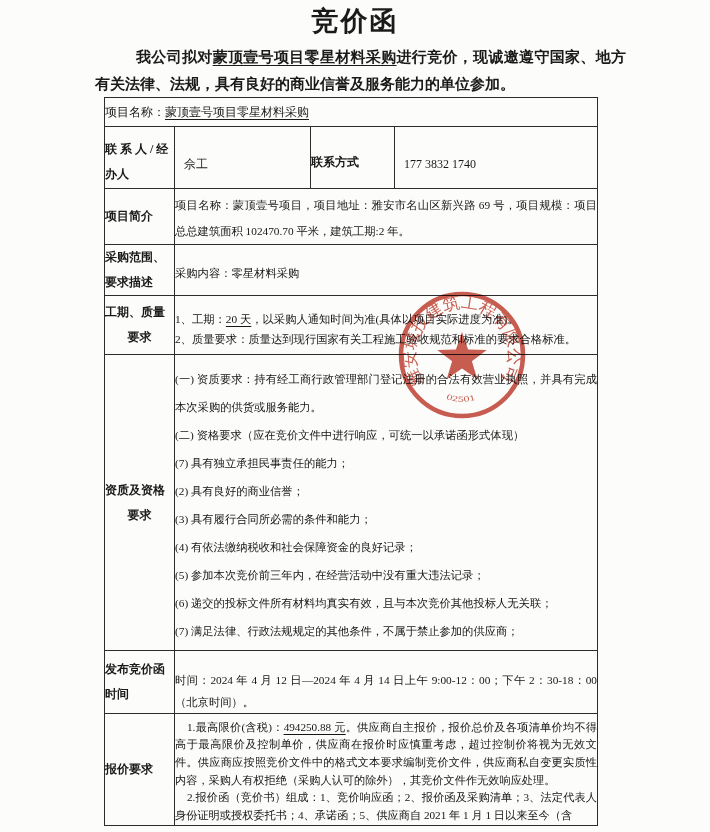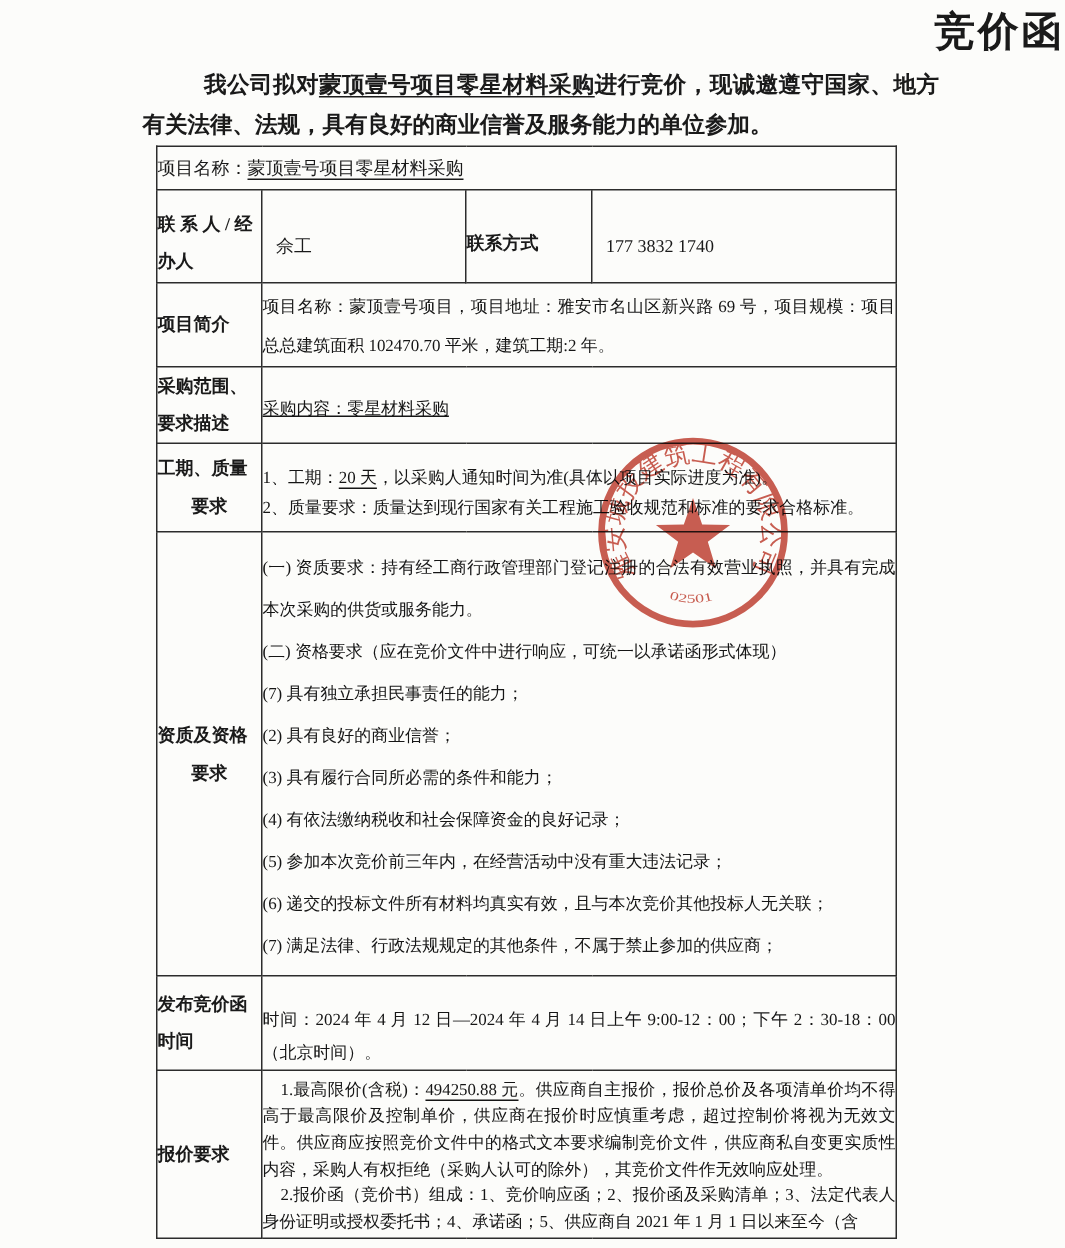--- a/index.html
+++ b/index.html
@@ -2,21 +2,21 @@
 <html><head>
 <meta charset="utf-8">
 <style>
   html,body{margin:0;padding:0;}
   body{
     width:710px;height:832px;position:relative;overflow:hidden;
     background:#fcfcfa;color:#1a1a1a;
     font-family:"Liberation Serif","DejaVu Serif",serif;
   }
   .title{
-    position:absolute;top:3px;left:0;width:710px;text-align:right;
+    position:absolute;top:3px;left:0;width:710px;text-align:center;
     font-size:27px;font-weight:bold;letter-spacing:2px;margin:0;
   }
   .intro{
     position:absolute;top:44px;left:95px;width:531px;margin:0;
     font-size:15px;line-height:27px;font-weight:bold;
     text-align:justify;text-indent:41px;
   }
   .u{text-decoration:underline;text-underline-offset:3px;}
   table.bid{
     position:absolute;left:104px;top:97px;width:493px;
@@ -30,21 +30,21 @@
   .lab .l2c{text-align:center;}
   .full{font-weight:normal;font-size:12px;padding:3px 6px 2px 7px;}
   .cc{
     font-size:11.3px;line-height:26px;text-align:justify;
     vertical-align:top;padding:2px 7px 2px 8px;color:#151515;
   }
   .r3 td{vertical-align:top;}
   .r3 .lab{padding-top:9px;}
   .r3 .val{font-size:12px;line-height:16px;padding:13px 6px 0 9px;}
   .r4 .cc{padding-top:3px;font-family:Liberation Serif, serif;}
-  .r5 .cc{line-height:24px;padding-top:6px;text-decoration:underline;}
+  .r5 .cc{line-height:24px;padding-top:6px;}
   .r6 .cc{line-height:20px;padding-top:8px;}
   .r7 .cc{line-height:28px;padding-top:4px;}
   .r7 .cc div{margin:0;}
   .r8 .cc{line-height:22px;padding-top:18px;}
   .r9 .cc{line-height:17.6px;padding-top:4px;font-size:11.2px;}
   .r9 .cc p{margin:0;text-indent:12px;}
   .seal{
     position:absolute;left:396px;top:289px;width:132px;height:132px;
     opacity:.82;mix-blend-mode:multiply;pointer-events:none;
   }

